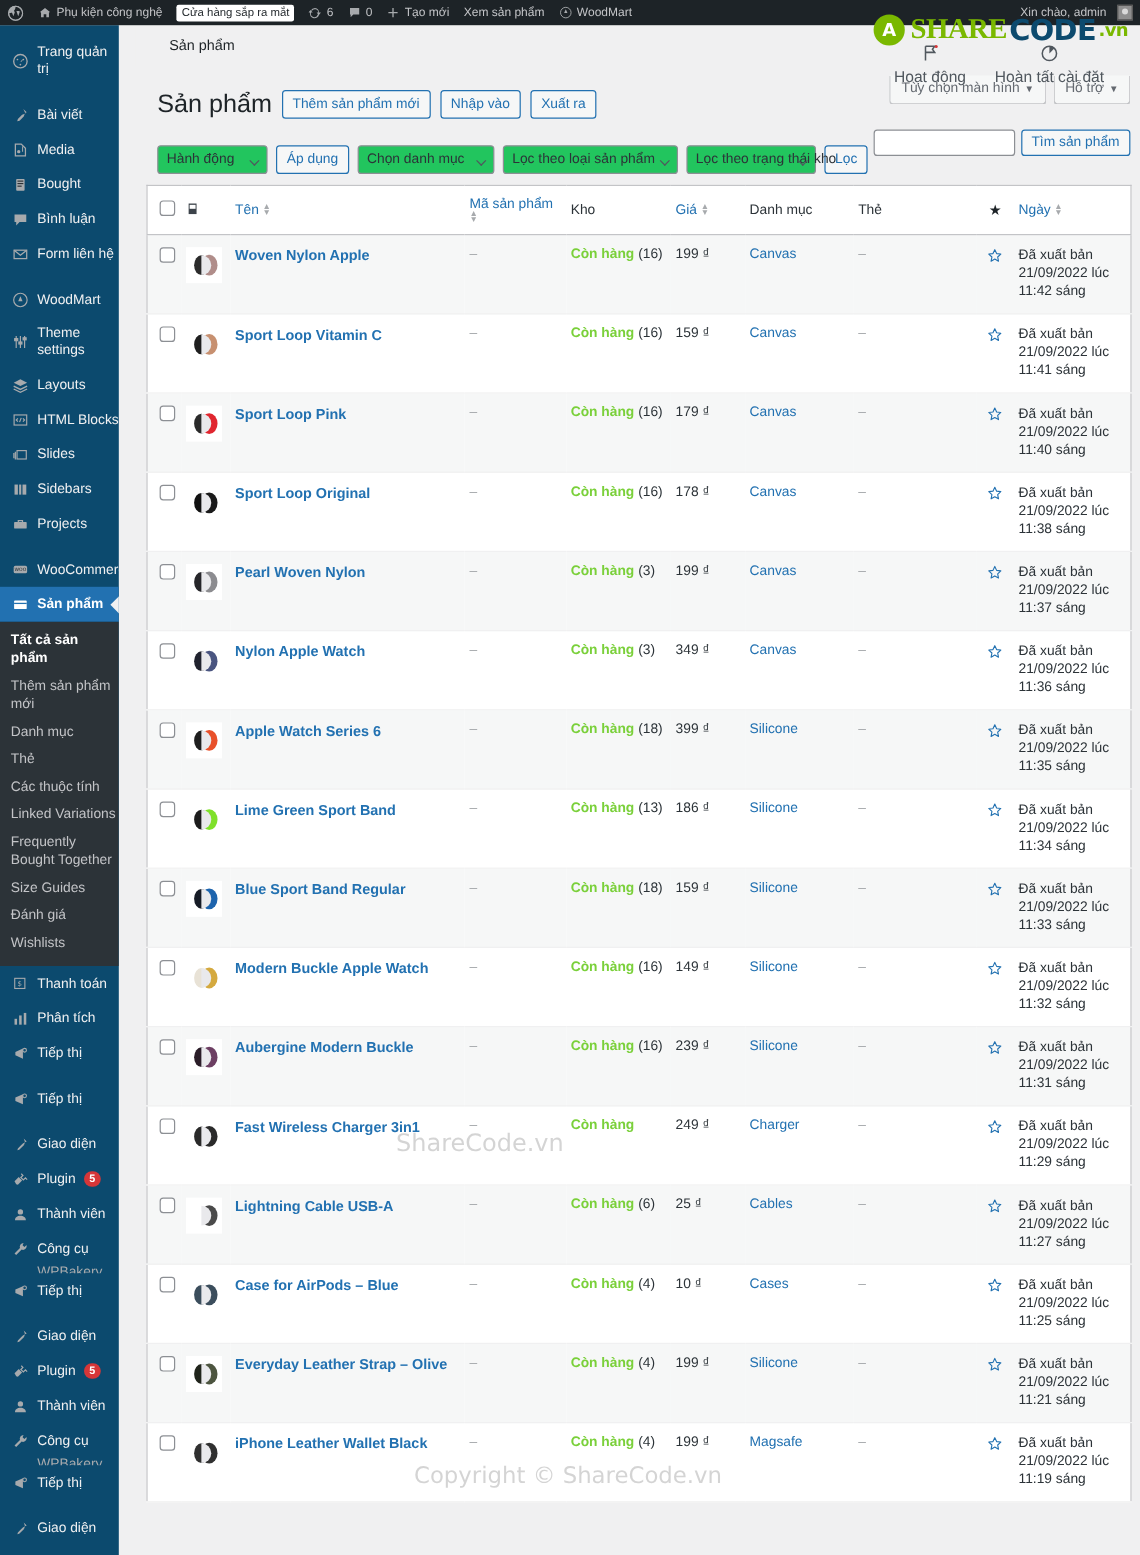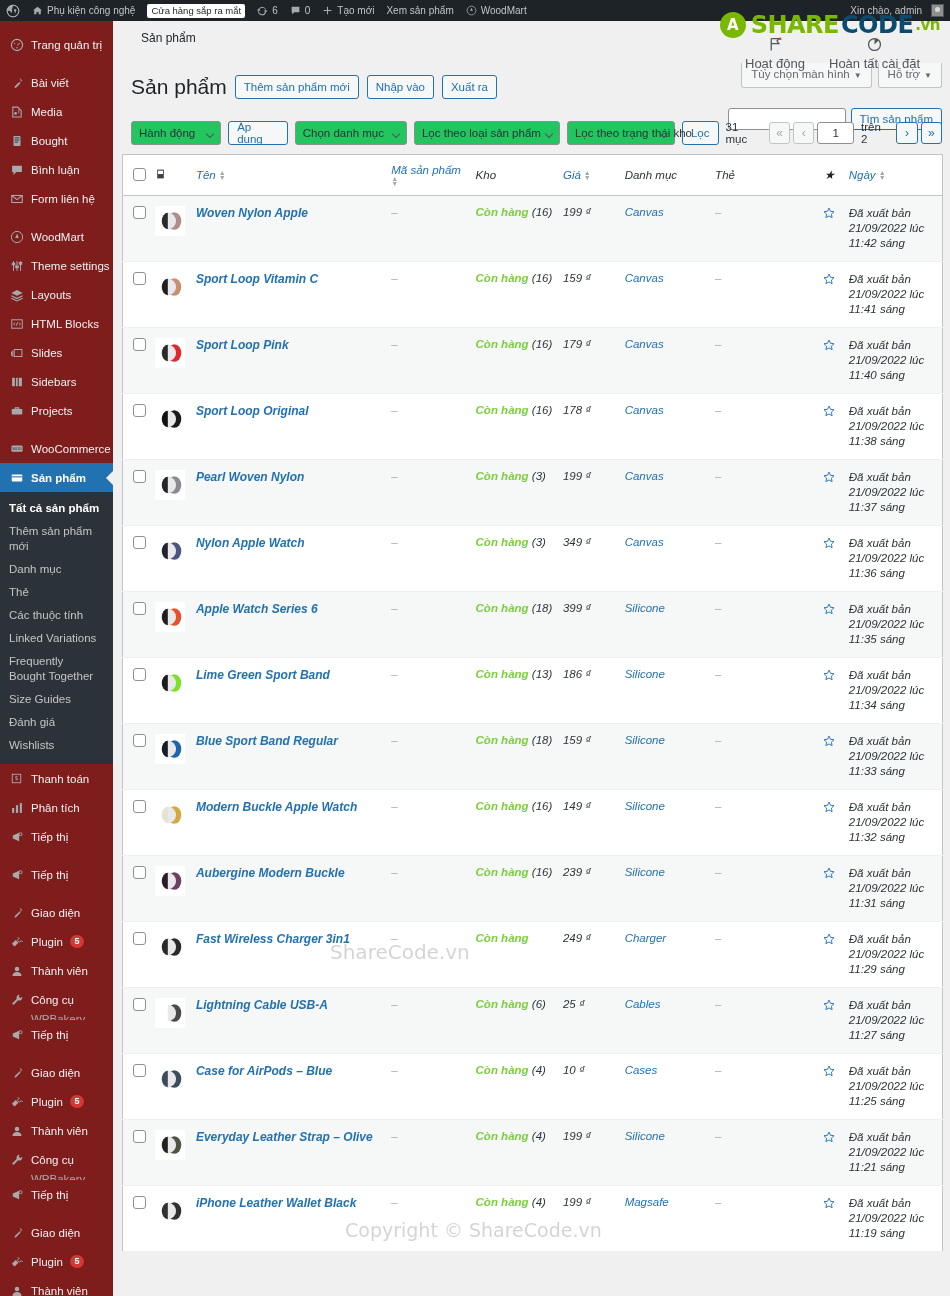--- a/index.html
+++ b/index.html
@@ -34,22 +34,22 @@
     background: #8f8f8f; border: 1px solid #555;
     display: inline-block;
   }
   .ab-avatar::after{
     content:""; display:block; width:5px;height:5px;border-radius:50%;
     background:#d9d9d9;margin:1.5px auto 0;
   }
 
   
   #sidebar {
-    position: absolute; top: 21px; left: 0; width: 113px; height: 1275px;
-    background: #7f1d1d; color: #f0f0f1;
+    position: absolute; top: 21px; left: 0; width: 99px; height: 1275px;
+    background: #0c4a6e; color: #f0f0f1;
     font-size: 11.5px; overflow: hidden;
   }
   .menu-sep { height: 9px; }
   .menu-item {
     display: flex; align-items: center; gap: 7px;
     padding: 7px 0 7px 9px; color: #f0f0f1; line-height: 14px;
   }
   .menu-item .mi-ico {
     width: 15px; height: 15px; flex: 0 0 15px;
     display: flex; align-items: center; justify-content: center;
@@ -96,21 +96,21 @@
     font-family: "DejaVu Sans", sans-serif;
   }
   #wm-logo .lg-circle {
     width: 26px; height: 26px; border-radius: 50%;
     background: #7ab800; position: relative; margin-right: 3px;
   }
   #wm-logo .lg-circle::after {
     content: "A"; position: absolute; inset: 0; color: #fff;
     font-size: 15px; line-height: 26px; text-align: center; font-weight: 700;
   }
-  #wm-logo .s1 { color: #7ab800; }
+  #wm-logo .s1 { color: #7ab800; font-family: Liberation Serif, serif; }
   #wm-logo .s2 { color: #0c4a6e; }
   #wm-logo .s3 { color: #7ab800; font-size: 15px; }
 
   
   #hdr-actions {
     position: absolute; top: 36px; left: 745px; width: 200px;
     display: flex; gap: 24px; z-index: 5;
   }
   .hdr-action {
     display: flex; flex-direction: column; align-items: center;
@@ -185,21 +185,20 @@
     font-size: 11.5px; color: #2c3338;
   }
   .pg-items { margin-right: 4px; color: #2c3338; }
   .pg-total { padding: 0 4px; }
 
   
   table.wp-list {
     width: 821px; margin: 9px 16px 0 9px; border-collapse: collapse;
     background: #fff; border: 1px solid #c3c4c7; border-bottom: none;
     font-size: 11.5px;
-    font-style: italic;
   }
   table.wp-list thead th {
     text-align: left; font-weight: 400; color: #2c3338;
     padding: 9px 4px; border-bottom: 1px solid #c3c4c7; vertical-align: middle;
   }
   table.wp-list thead th a { color: #2271b1; display: inline-flex; align-items: center; gap: 3px;}
   .sort-arrows { display: inline-flex; flex-direction: column; line-height: 5px; font-size: 7px; color: #a7aaad; }
   th.c-cb { width: 26px; padding-left: 10px !important; }
   th.c-thumb { width: 40px; }
   th.c-name { width: 190px; }
@@ -716,29 +715,20 @@
     <div class="sel" style="width:146px">
       <span>Lọc theo loại sản phẩm</span>
     </div>
     <div class="sel" style="width:108px">
       <span>Lọc theo trạng thái kho</span>
     </div>
     <div class="btn-secondary">
       <span>Lọc</span>
     </div>
 
-    <div class="pager">
-      <span class="pg-items">31 mục</span>
-      <span class="pg-btn">«</span>
-      <span class="pg-btn">‹</span>
-      <span class="pg-cur">1</span>
-      <span class="pg-total">trên 2</span>
-      <span class="pg-btn enabled">›</span>
-      <span class="pg-btn enabled">»</span>
-    </div>
   </div>
 
   <table class="wp-list">
     <thead>
       <tr>
         <th class="c-cb">
           <span class="cbx"></span>
         </th>
         <th class="c-thumb">
           <svg width="11" height="12" viewBox="0 0 20 20" fill="#3c434a">

